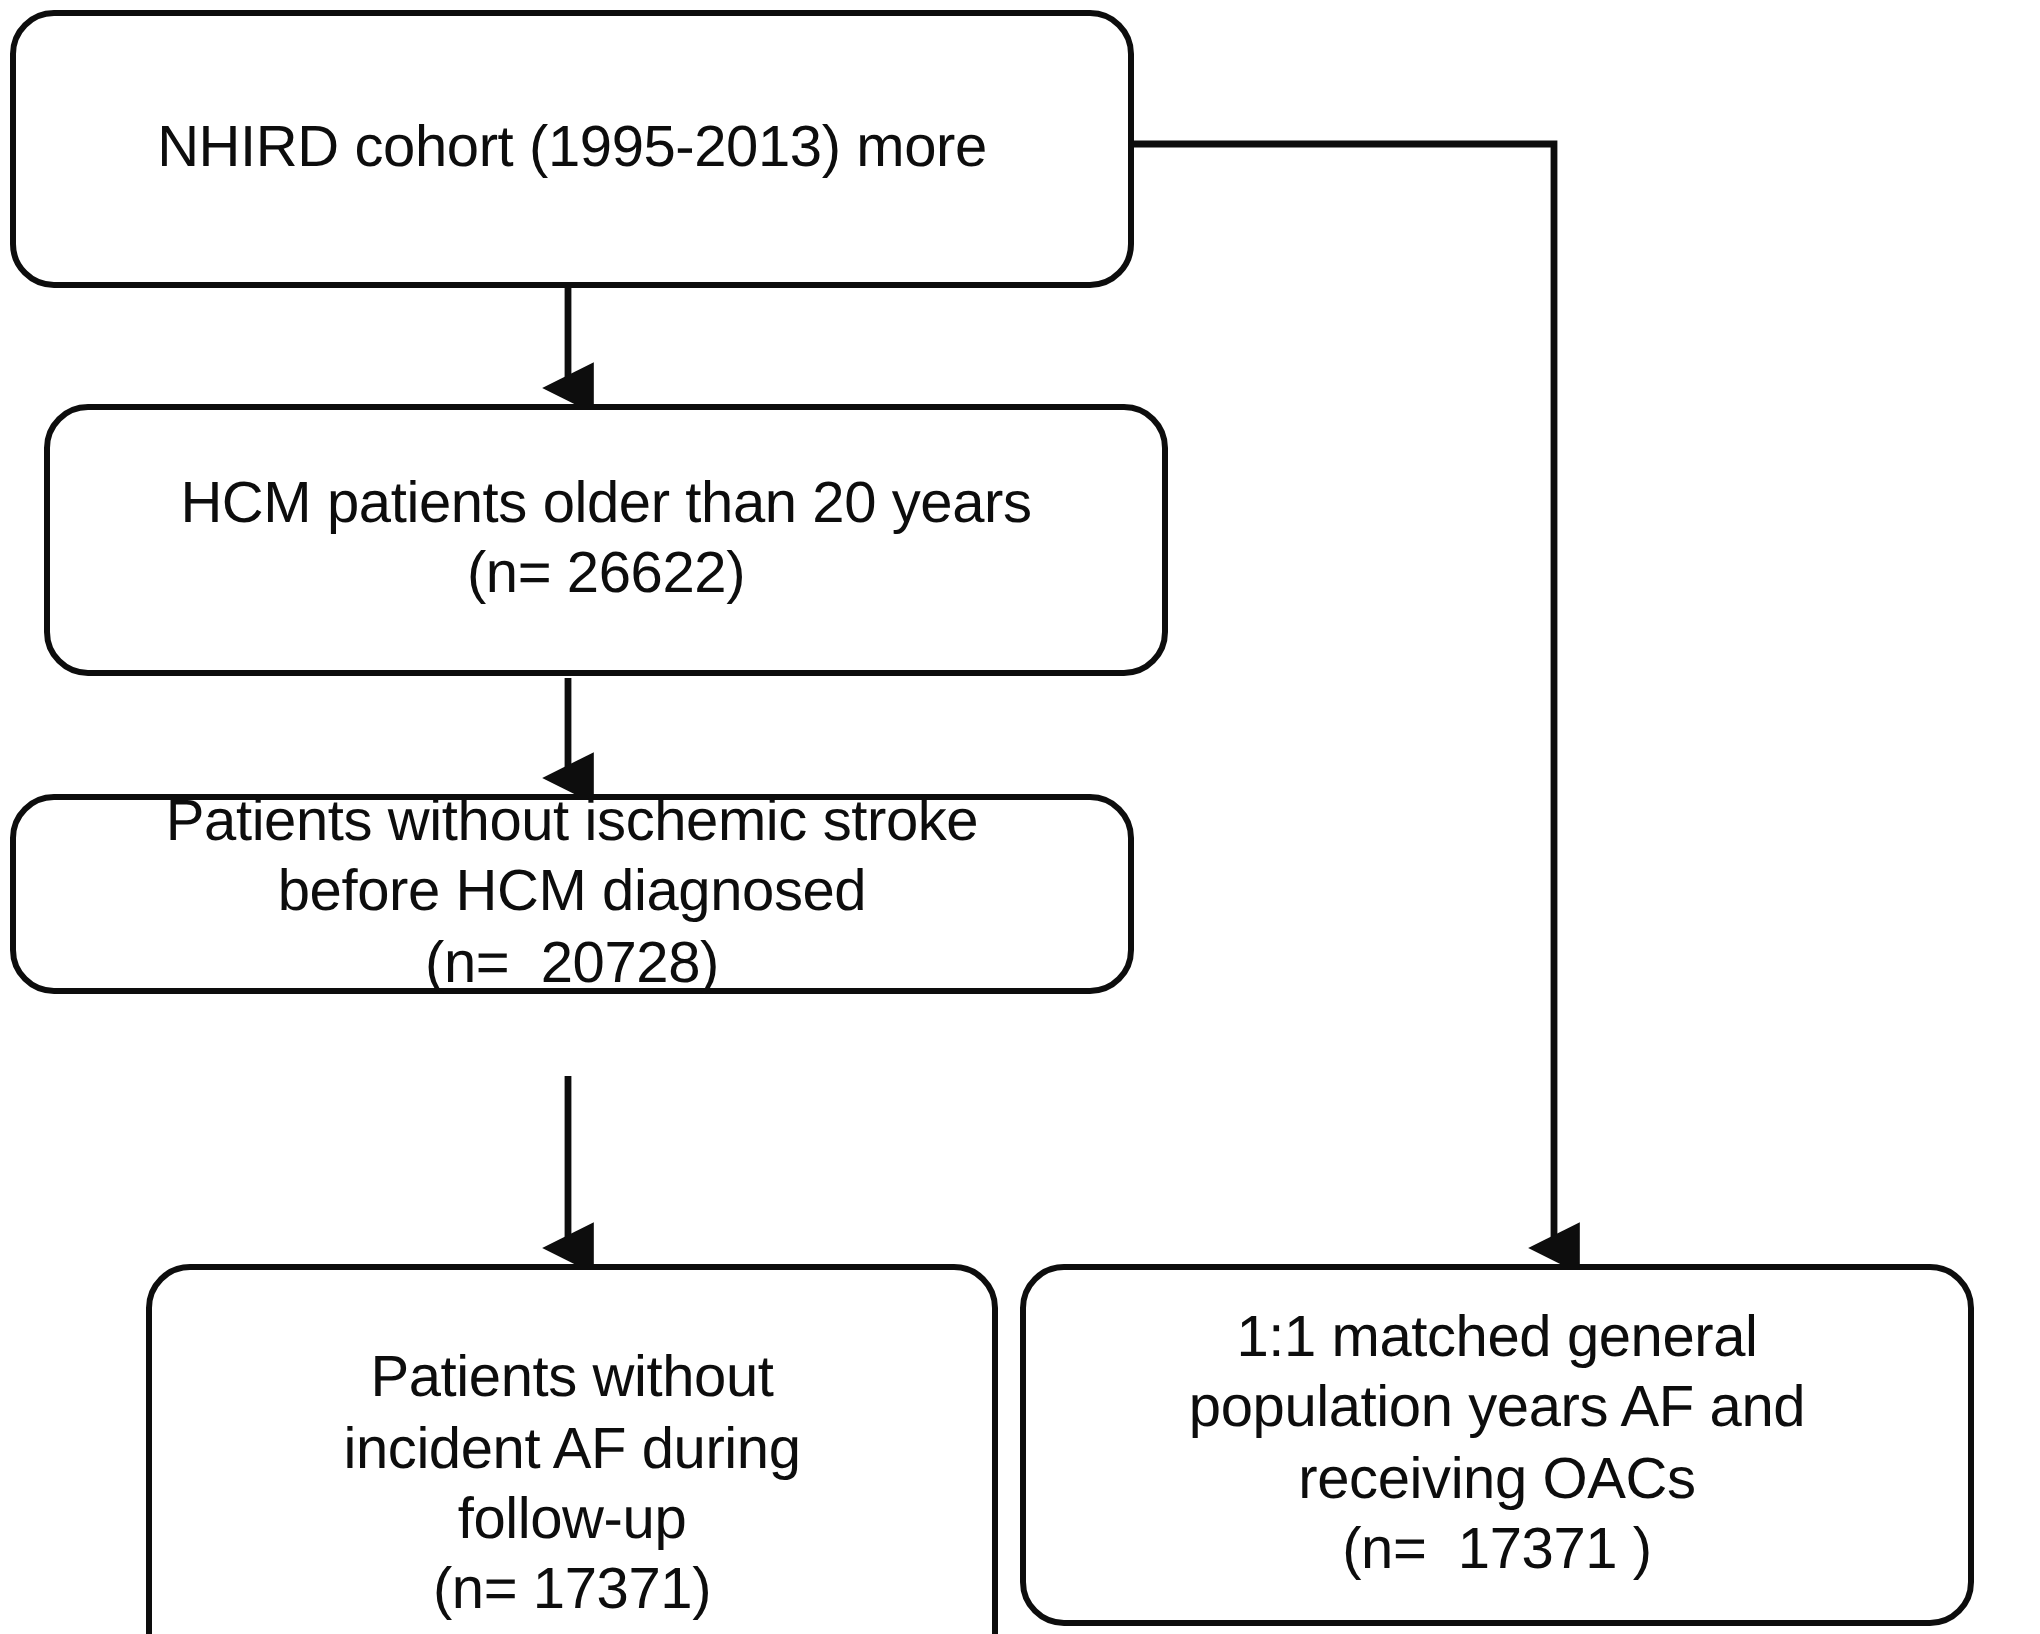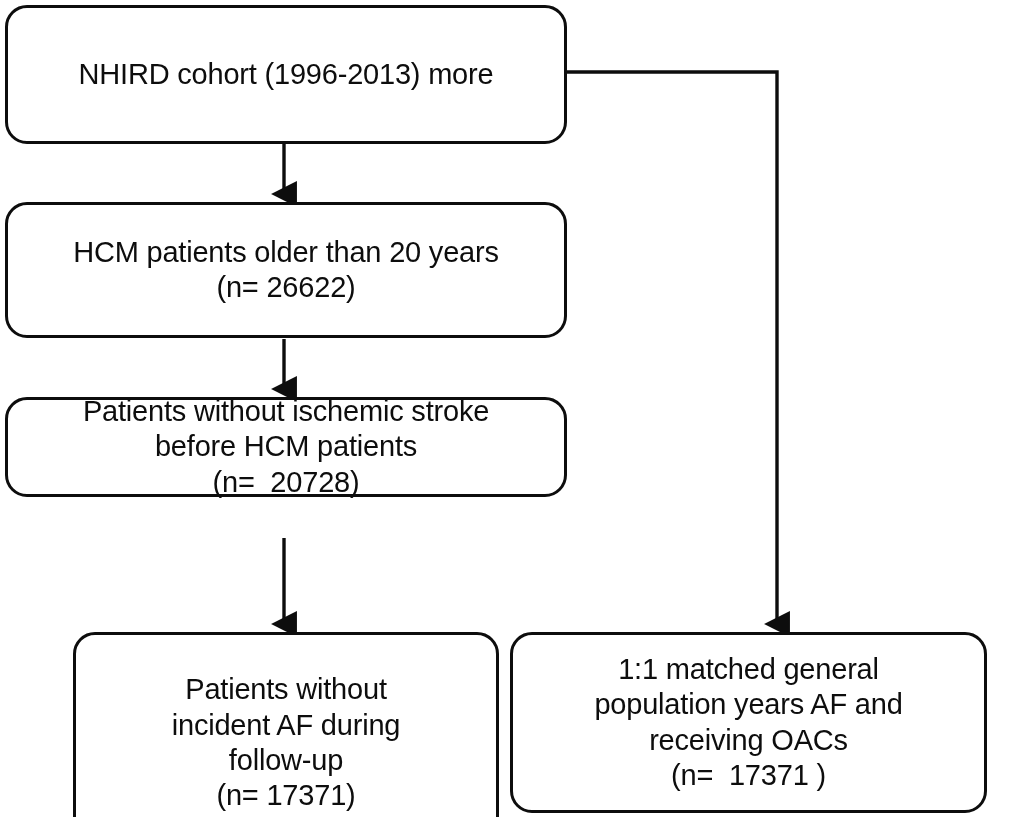--- a/index.html
+++ b/index.html
@@ -39,21 +39,21 @@
     font-size: 29px;
     line-height: 1.22;
     letter-spacing: -0.2px;
     white-space: pre;
   }
   .node .line {
     display: block;
     white-space: pre;
   }
   #node-cohort      { left: 5px;   top: 5px;   width: 562px; height: 139px; }
-  #node-hcm         { left: 5px;   top: 202px; width: 562px; height: 136px; }
+  #node-hcm         { left: 22px;   top: 202px; width: 562px; height: 136px; }
   #node-nostroke    { left: 5px;   top: 397px; width: 562px; height: 100px; }
   #node-noaf        { left: 73px;  top: 632px; width: 426px; height: 222px; }
   #node-matched     { left: 510px; top: 632px; width: 477px; height: 181px; }
 </style>
 </head>
 <body>
 
 <div id="canvas">
 
   <svg class="flow-svg" viewBox="0 0 1020 817" aria-hidden="true">
@@ -66,31 +66,31 @@
     <line x1="284" y1="144" x2="284" y2="194" stroke="#0d0d0d" stroke-width="3.4" marker-end="url(#arrowhead)"></line>
 
     <line x1="284" y1="339" x2="284" y2="389" stroke="#0d0d0d" stroke-width="3.4" marker-end="url(#arrowhead)"></line>
 
     <line x1="284" y1="538" x2="284" y2="624" stroke="#0d0d0d" stroke-width="3.4" marker-end="url(#arrowhead)"></line>
 
     <polyline points="567,72 777,72 777,624" fill="none" stroke="#0d0d0d" stroke-width="3.4" stroke-linejoin="miter" marker-end="url(#arrowhead)"></polyline>
   </svg>
 
   <div class="node" id="node-cohort">
-    <span class="line">NHIRD cohort (1996-2013) more</span>
+    <span class="line">NHIRD cohort (1995-2013) more</span>
   </div>
 
   <div class="node" id="node-hcm">
     <span class="line">HCM patients older than 20 years</span>
     <span class="line">(n= 26622)</span>
   </div>
 
   <div class="node" id="node-nostroke">
     <span class="line">Patients without ischemic stroke</span>
-    <span class="line">before HCM patients</span>
+    <span class="line">before HCM diagnosed</span>
     <span class="line">(n=  20728)</span>
   </div>
 
   <div class="node" id="node-noaf">
     <span class="line">Patients without</span>
     <span class="line">incident AF during</span>
     <span class="line">follow-up</span>
     <span class="line">(n= 17371)</span>
   </div>
 

